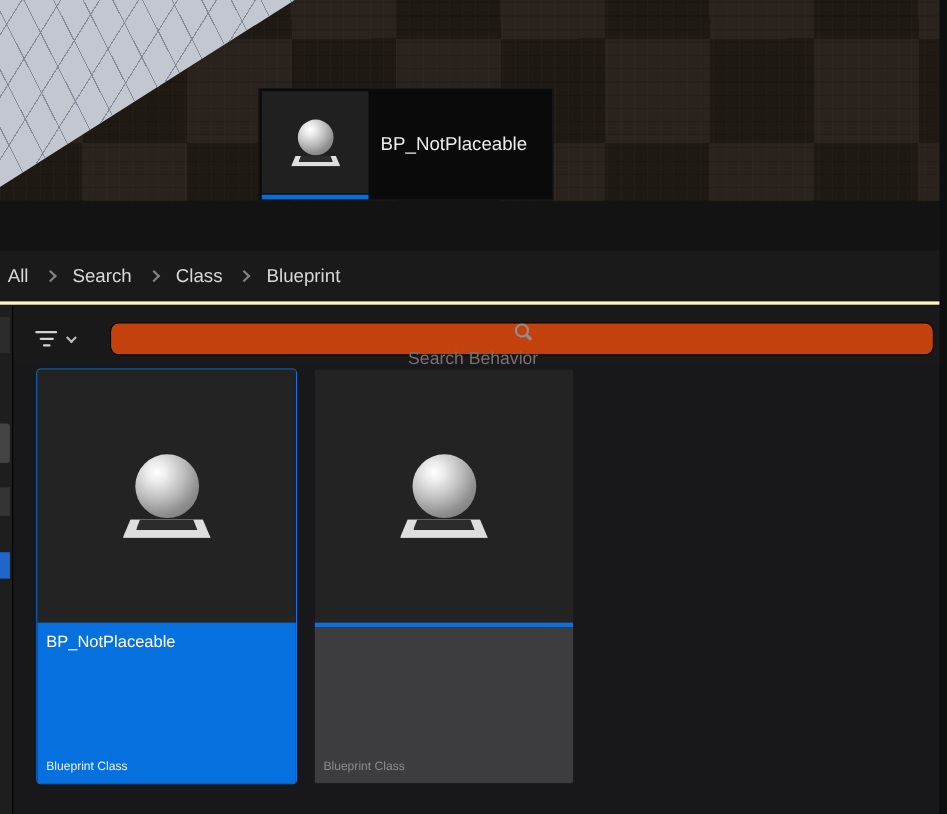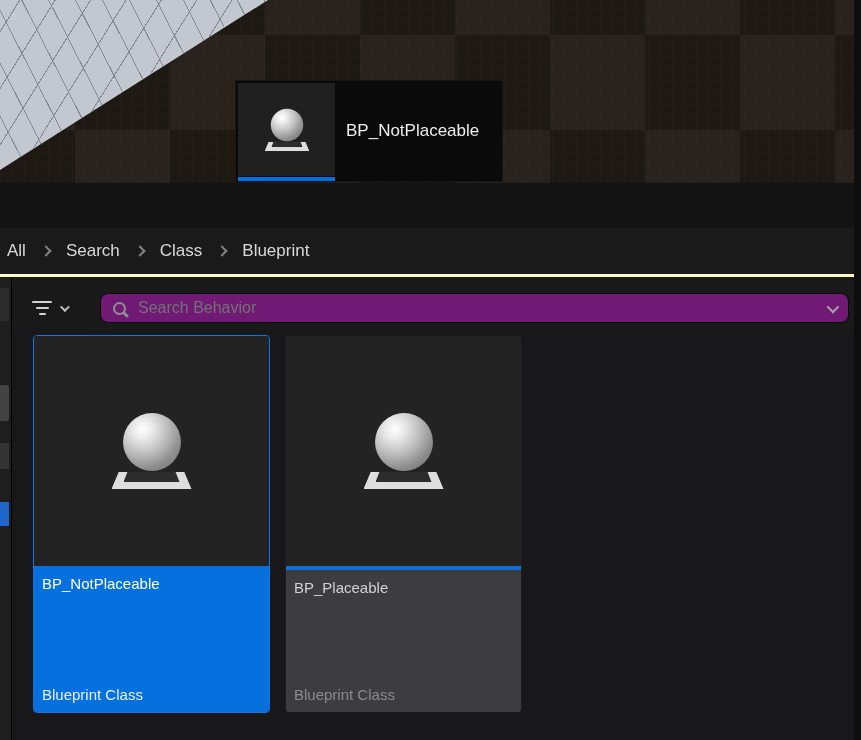--- a/index.html
+++ b/index.html
@@ -93,22 +93,22 @@
   .filter-glyph i:nth-child(1){ width:20px; }
   .filter-glyph i:nth-child(2){ width:13px; }
   .filter-glyph i:nth-child(3){ width:7px; }
   .chev-down {
     width:7px; height:7px;
     border-right:2px solid #bdbdbd; border-bottom:2px solid #bdbdbd;
     transform:rotate(45deg) translateY(-2px);
   }
   .search-box {
     position:absolute; left:100px; top:293px; width:749px; height:30px;
-    background:#701a75; border:1px solid #040404; border-radius:8px;
-    display:flex; align-items:center; padding:0 12px; gap:10px;
+    background:#c2410c; border:1px solid #040404; border-radius:8px;
+    display:flex; align-items:center; padding:0 12px; gap:10px;flex-direction:column;
   }
   .mag { position:relative; width:13px; height:13px; border:2px solid #8f8f8f; border-radius:50%; flex:0 0 auto; }
   .mag::after {
     content:""; position:absolute; width:3px; height:7px; background:#8f8f8f;
     right:-3px; bottom:-5px; transform:rotate(-45deg); border-radius:1px;
   }
   .search-box input {
     flex:1; background:transparent; border:none; outline:none;
     color:#dcdcdc; font-size:16px;
   }
@@ -126,21 +126,21 @@
   .sliver-2 { top:107px; height:36px; background:#434343; border-radius:0 3px 3px 0; }
   .sliver-3 { top:165px; height:26px; background:#343434; }
   .sliver-4 { top:224px; height:24px; background:#1e66cc; }
 
   
   .tile { position:absolute; width:237px; height:378px; border-radius:4px; overflow:hidden; display:flex; flex-direction:column; }
   .tile-thumb { height:230px; background:#232323; display:flex; align-items:center; justify-content:center; flex:0 0 auto; }
   .tile-stripe { height:4px; flex:0 0 auto; }
   .tile-info { flex:1; display:flex; flex-direction:column; }
   .tile-name { padding:9px 8px 0 8px; font-size:15px; }
-  .tile-type { margin-top:auto; padding:0 8px 9px 8px; font-size:15px; }
+  .tile-type { margin-top:auto; padding:0 8px 9px 8px; font-size:11px; }
 
   #tile-0 { left:33px; top:335px; border:1px solid #1473e0; }
   #tile-0 .tile-info { background:#0670df; }
   #tile-0 .tile-name { color:#ffffff; }
   #tile-0 .tile-type { color:#eaf2fc; }
 
   #tile-1 { left:285px; top:335px; border:1px solid #1c1c1e; }
   #tile-1 .tile-info { background:#3d3d3f; }
   #tile-1 .tile-name { color:#d2d2d2; }
   #tile-1 .tile-type { color:#8b8b8b; }
@@ -224,18 +224,17 @@
     <div class="tile-thumb">
       <div class="sphere-icon">
         <div class="sphere"></div>
         <div class="base">
           <div class="base-inner"></div>
         </div>
       </div>
     </div>
     <div class="tile-stripe" style="background:#0f6fd7;"></div>
     <div class="tile-info">
-      <div class="tile-name">BP_Placeable</div>
       <div class="tile-type">Blueprint Class</div>
     </div>
   </div>
 
 </div>
 
 </body></html>

